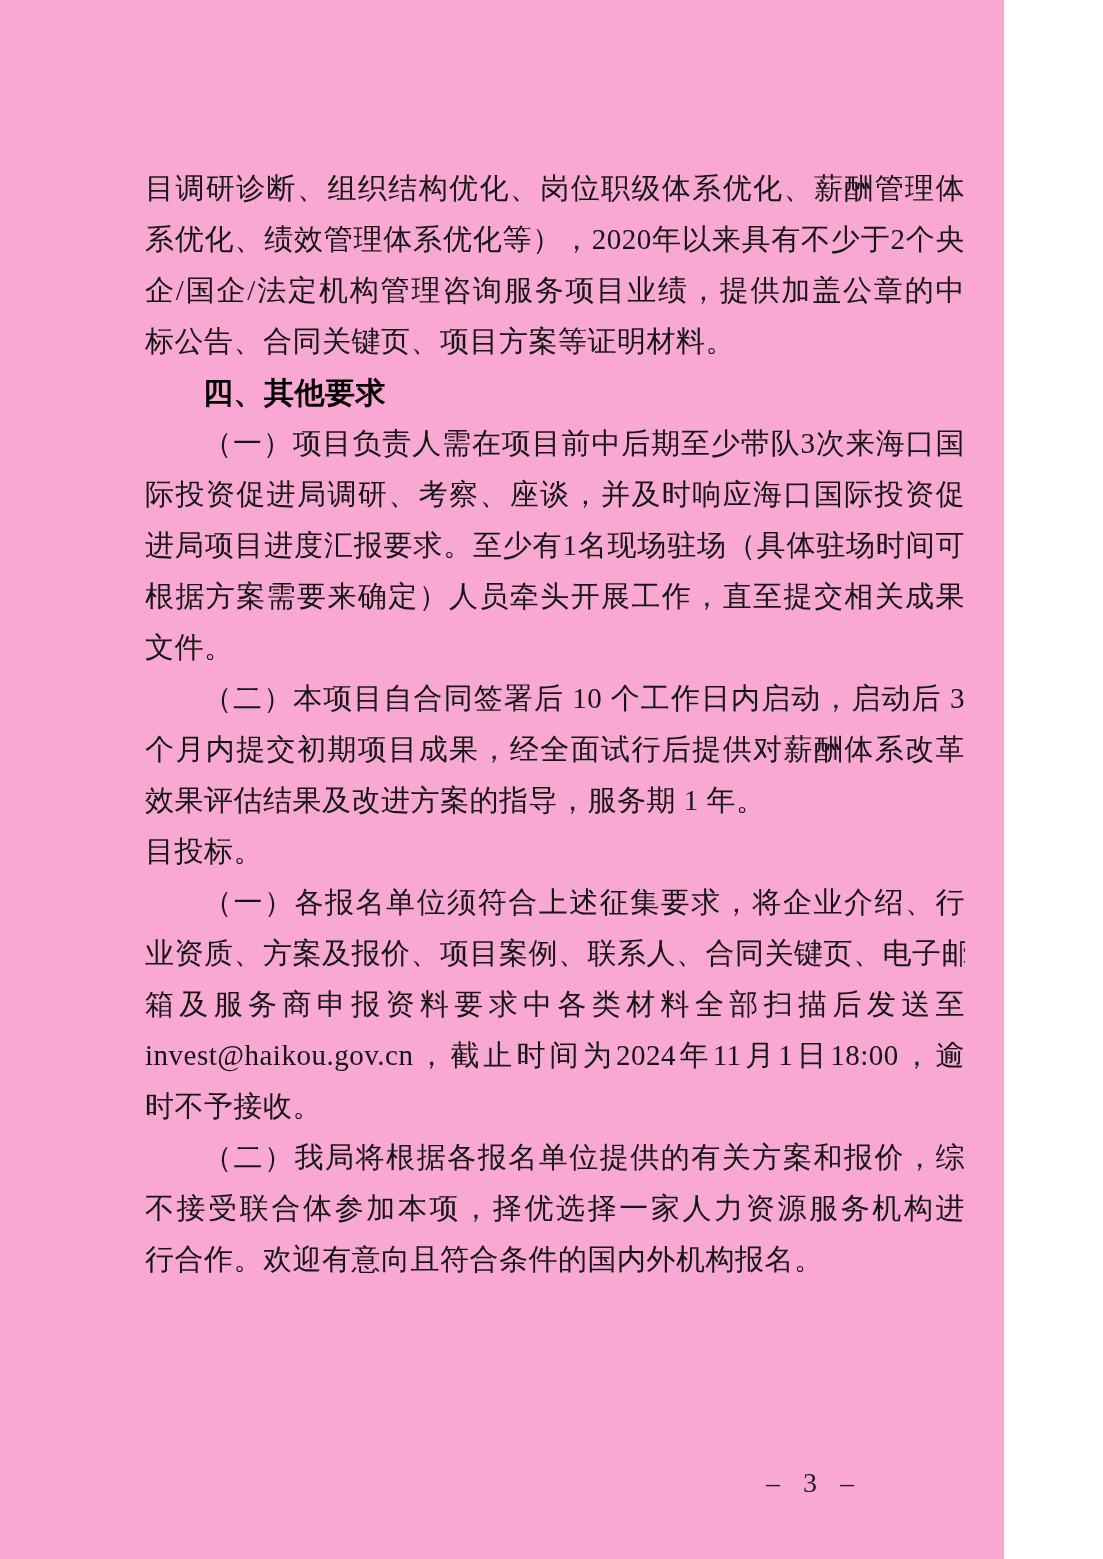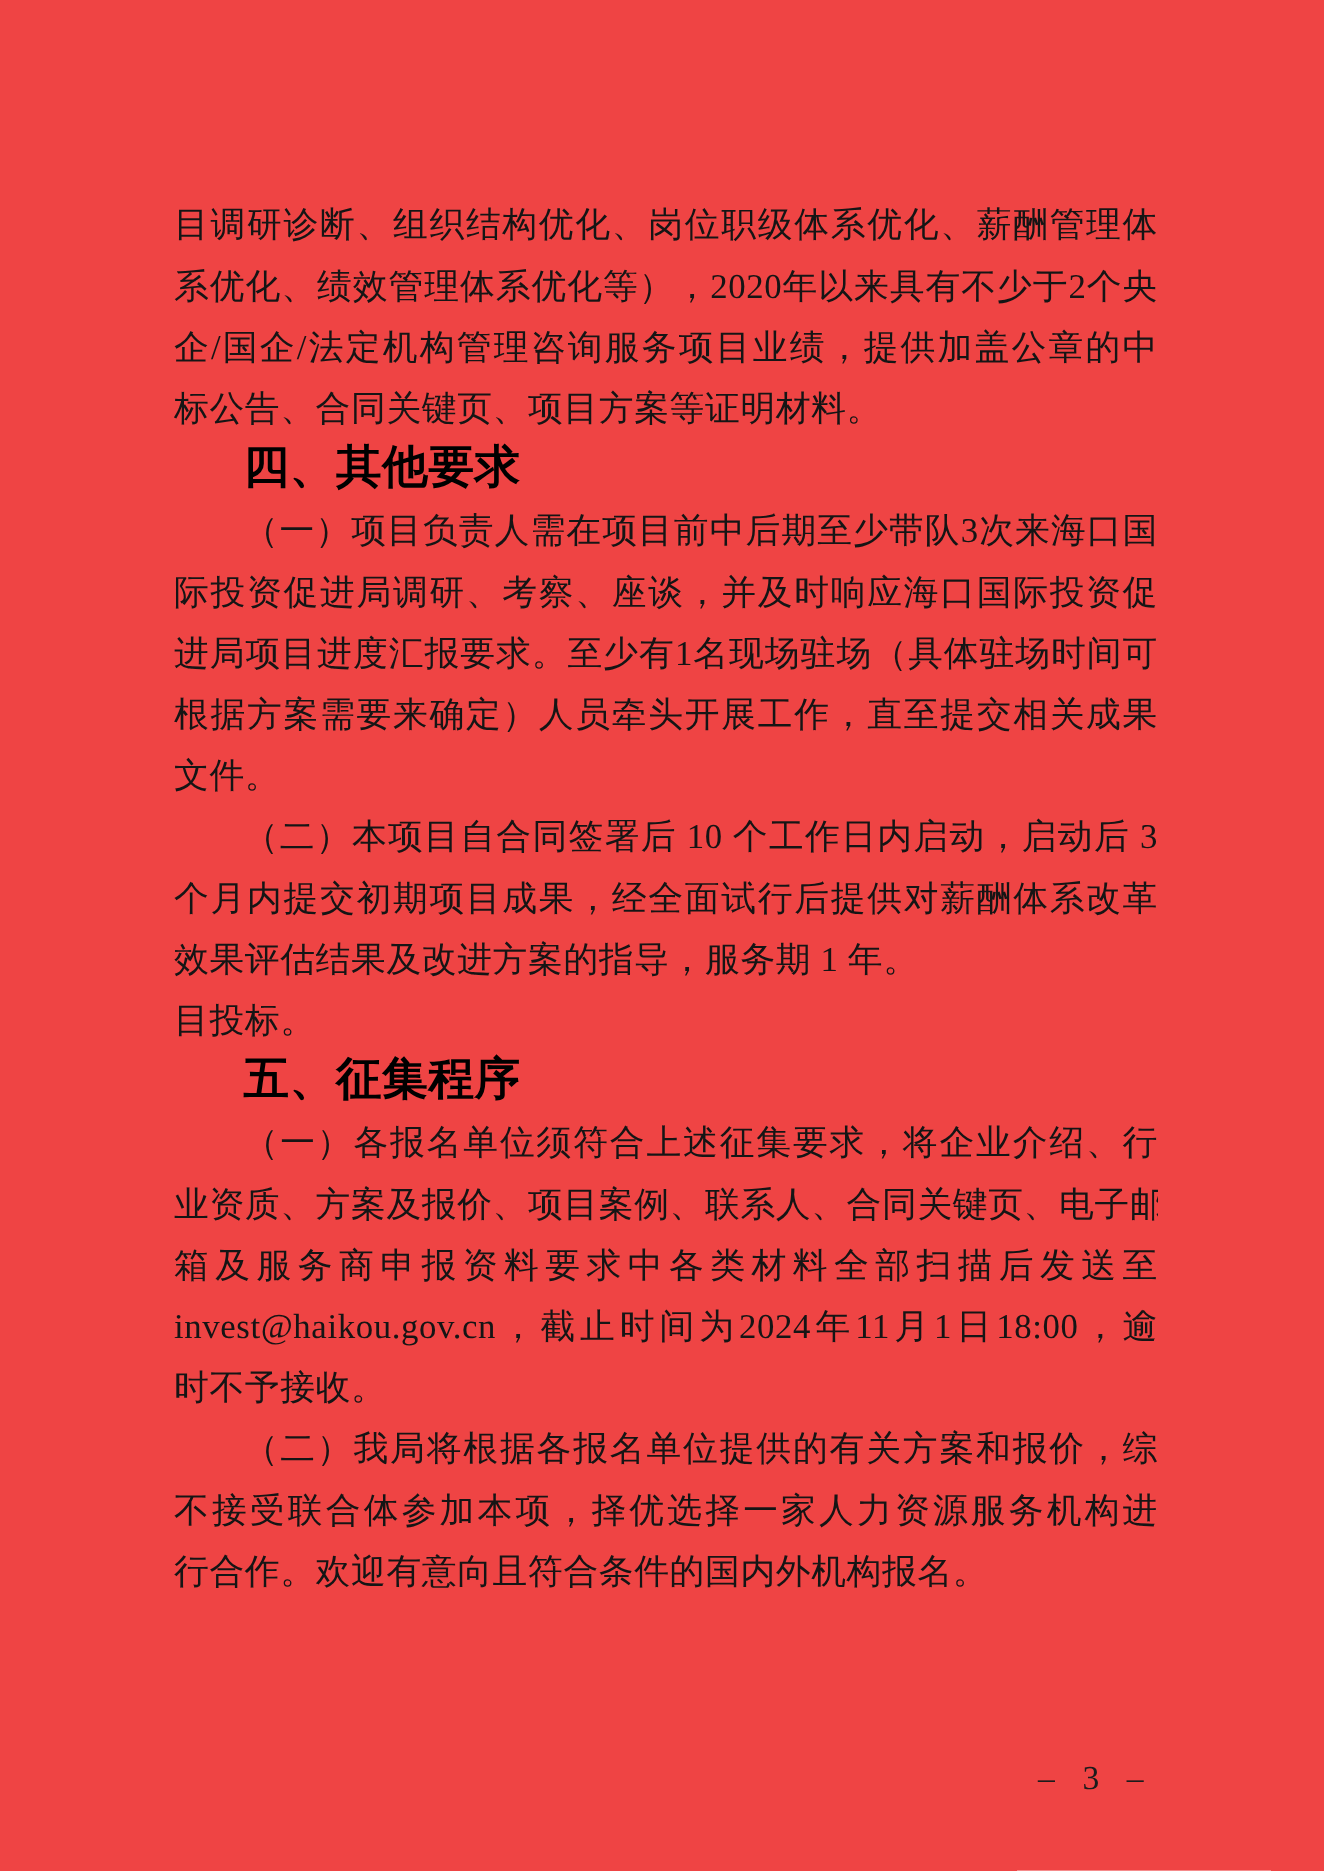--- a/index.html
+++ b/index.html
@@ -2,23 +2,23 @@
 <html><head>
 <meta charset="utf-8">
 <style>
   html, body {
     margin: 0;
     padding: 0;
     background: #ffffff;
   }
   .page {
     position: relative;
-    width: 1103px;
+    width: 1004px;
     height: 1559px;
-    background: #ef4444;
+    background: #f9a8d4;
     color: #151515;
     font-family: "Liberation Serif", "DejaVu Serif", serif;
     overflow: hidden;
   }
   .doc-body {
     position: absolute;
     left: 145px;
     top: 163px;
     width: 820px;
   }
@@ -34,23 +34,23 @@
     overflow: hidden;
   }
   .line.indent {
     text-indent: 58px;
   }
   .line.last {
     text-align: center;
     text-align-last: left;
   }
   .heading-line {
-    font-family: Liberation Mono, monospace;
+    font-family: Liberation Sans, sans-serif;
     font-weight: bold;
-    font-size: 38px;
+    font-size: 30px;
     color: #000000;
   }
   .page-number {
     position: absolute;
     top: 1468px;
     right: 143px;
     font-size: 28px;
     line-height: 30px;
     letter-spacing: 7px;
     word-spacing: 2px;
@@ -70,21 +70,20 @@
       <div class="line heading-line indent last">四、其他要求</div>
       <div class="line body-line indent">（一）项目负责人需在项目前中后期至少带队3次来海口国</div>
       <div class="line body-line">际投资促进局调研、考察、座谈，并及时响应海口国际投资促</div>
       <div class="line body-line">进局项目进度汇报要求。至少有1名现场驻场（具体驻场时间可</div>
       <div class="line body-line">根据方案需要来确定）人员牵头开展工作，直至提交相关成果</div>
       <div class="line body-line last">文件。</div>
       <div class="line body-line indent">（二）本项目自合同签署后 10 个工作日内启动，启动后 3</div>
       <div class="line body-line">个月内提交初期项目成果，经全面试行后提供对薪酬体系改革</div>
       <div class="line body-line last">效果评估结果及改进方案的指导，服务期 1 年。</div>
       <div class="line body-line last">目投标。</div>
-      <div class="line heading-line indent last">五、征集程序</div>
       <div class="line body-line indent">（一）各报名单位须符合上述征集要求，将企业介绍、行</div>
       <div class="line body-line">业资质、方案及报价、项目案例、联系人、合同关键页、电子邮</div>
       <div class="line body-line">箱及服务商申报资料要求中各类材料全部扫描后发送至</div>
       <div class="line body-line">invest@haikou.gov.cn，截止时间为2024年11月1日18:00，逾</div>
       <div class="line body-line last">时不予接收。</div>
       <div class="line body-line indent">（二）我局将根据各报名单位提供的有关方案和报价，综</div>
       <div class="line body-line">不接受联合体参加本项，择优选择一家人力资源服务机构进</div>
       <div class="line body-line last">行合作。欢迎有意向且符合条件的国内外机构报名。</div>
     </div>
   <div class="page-number">– 3 –</div>

